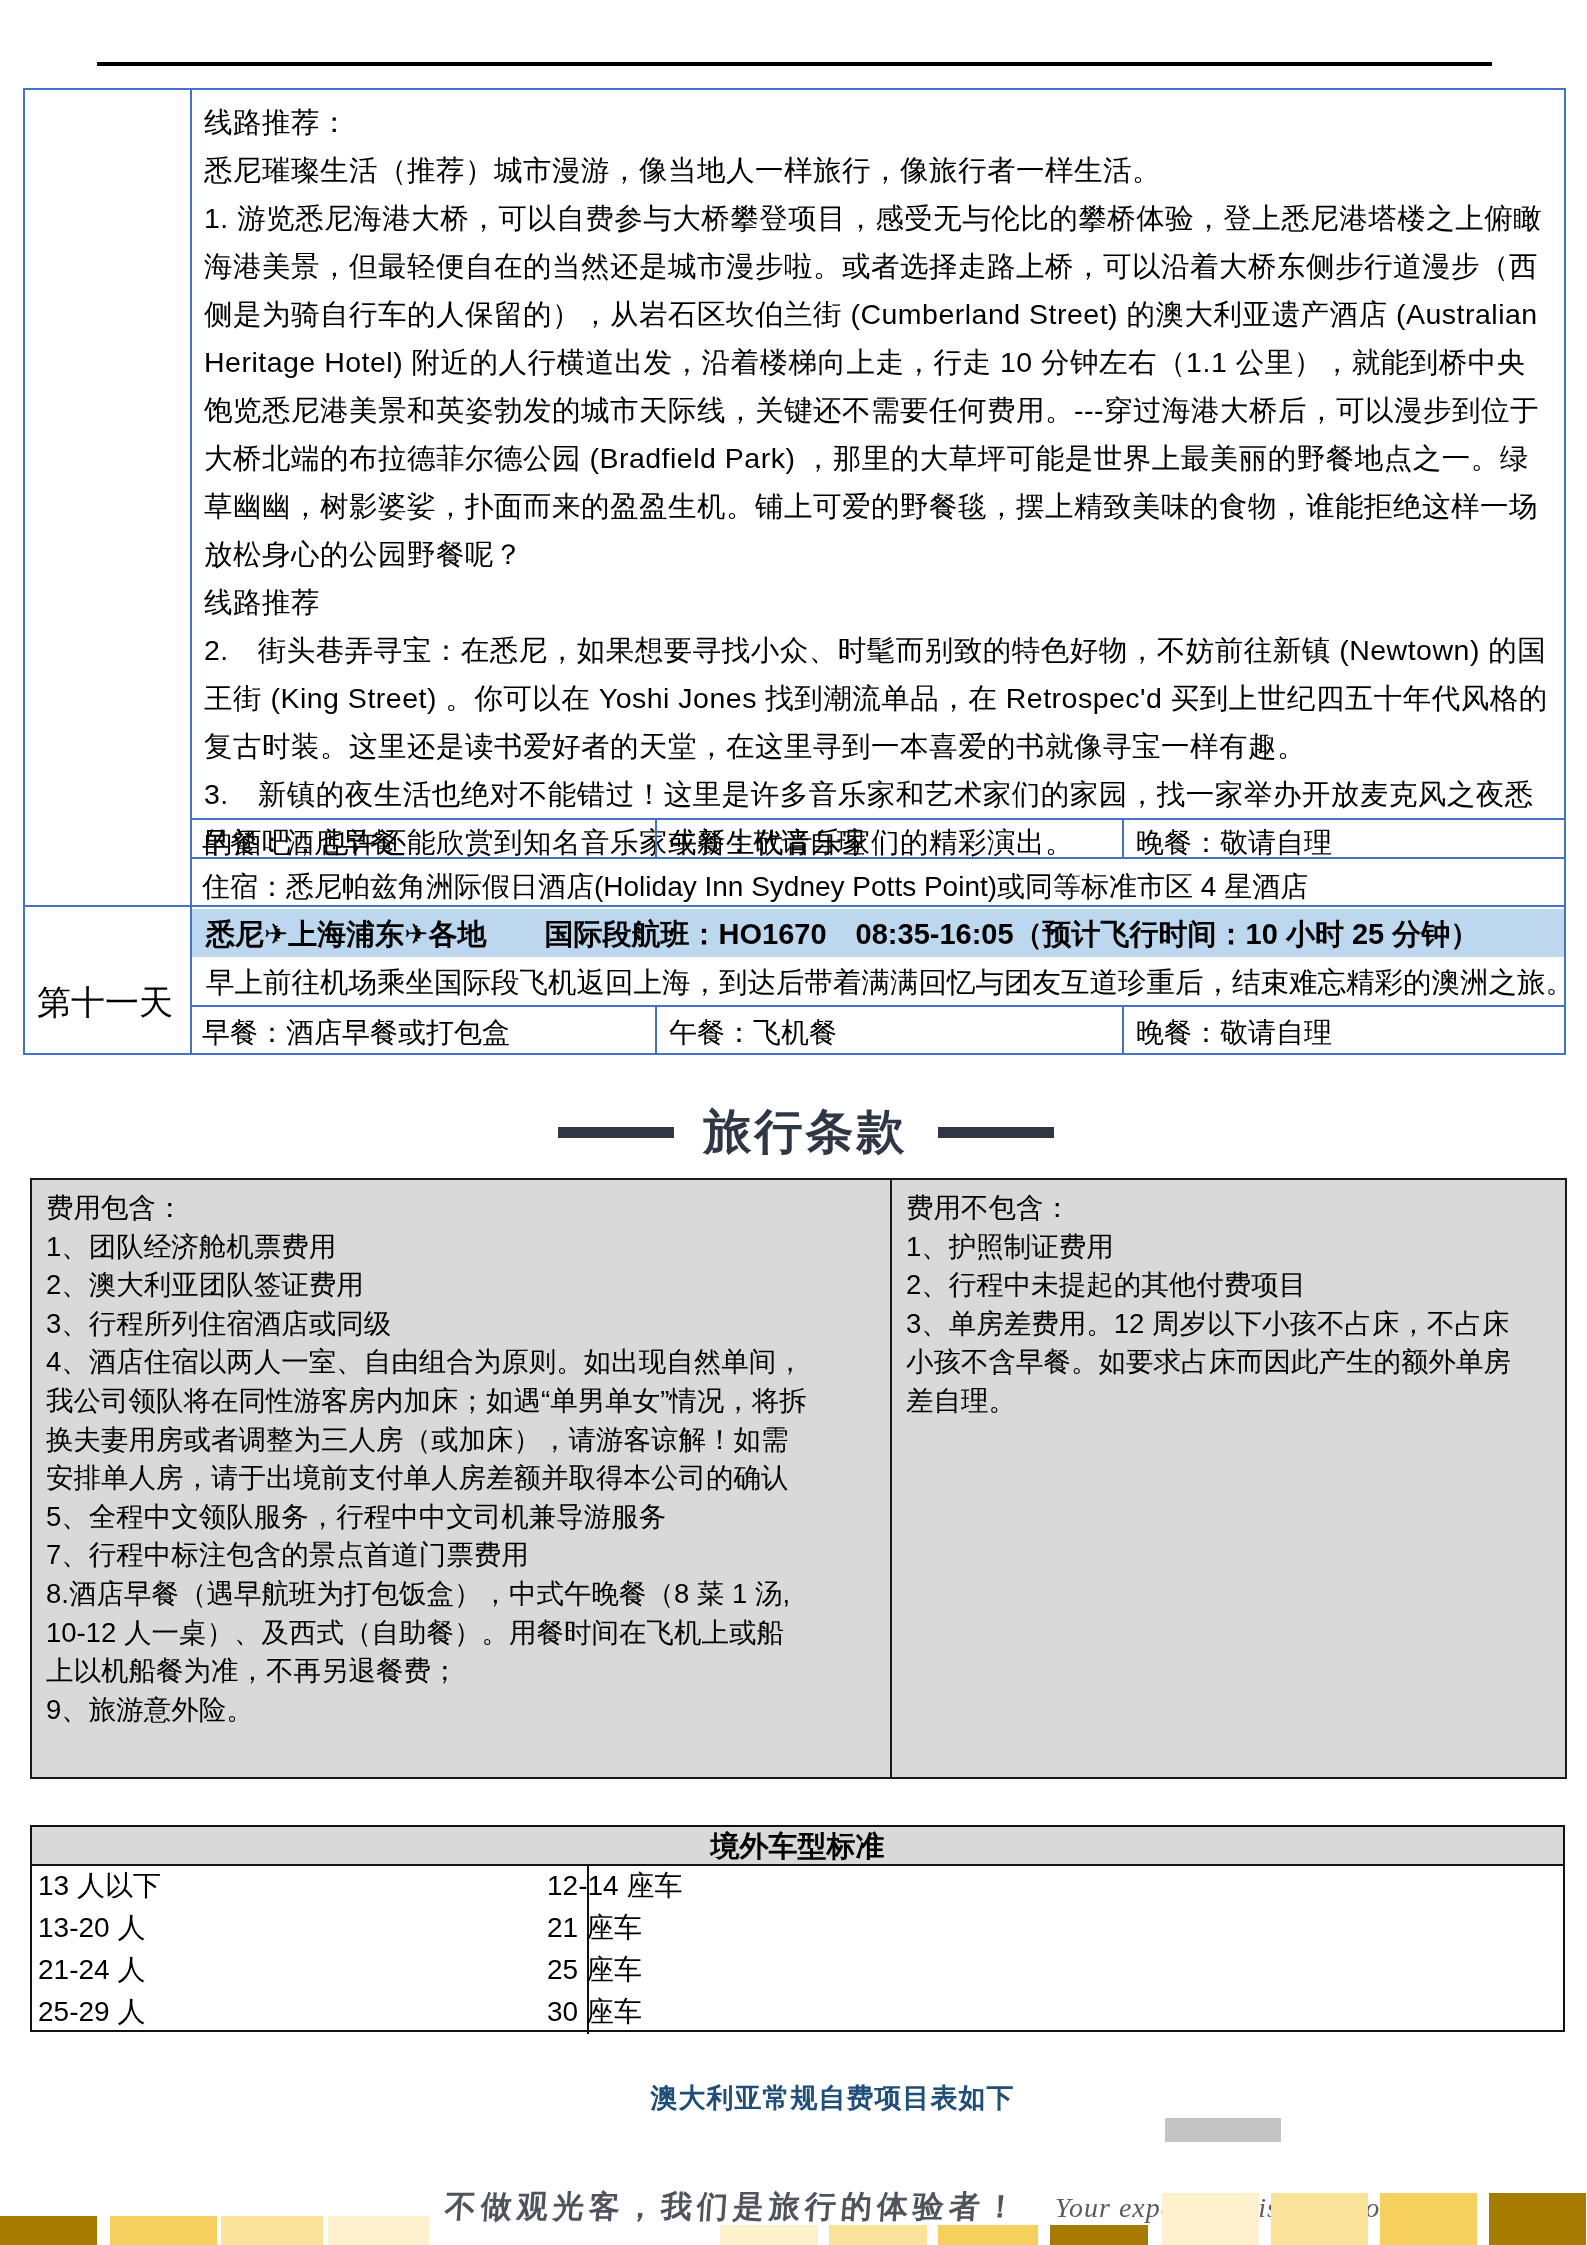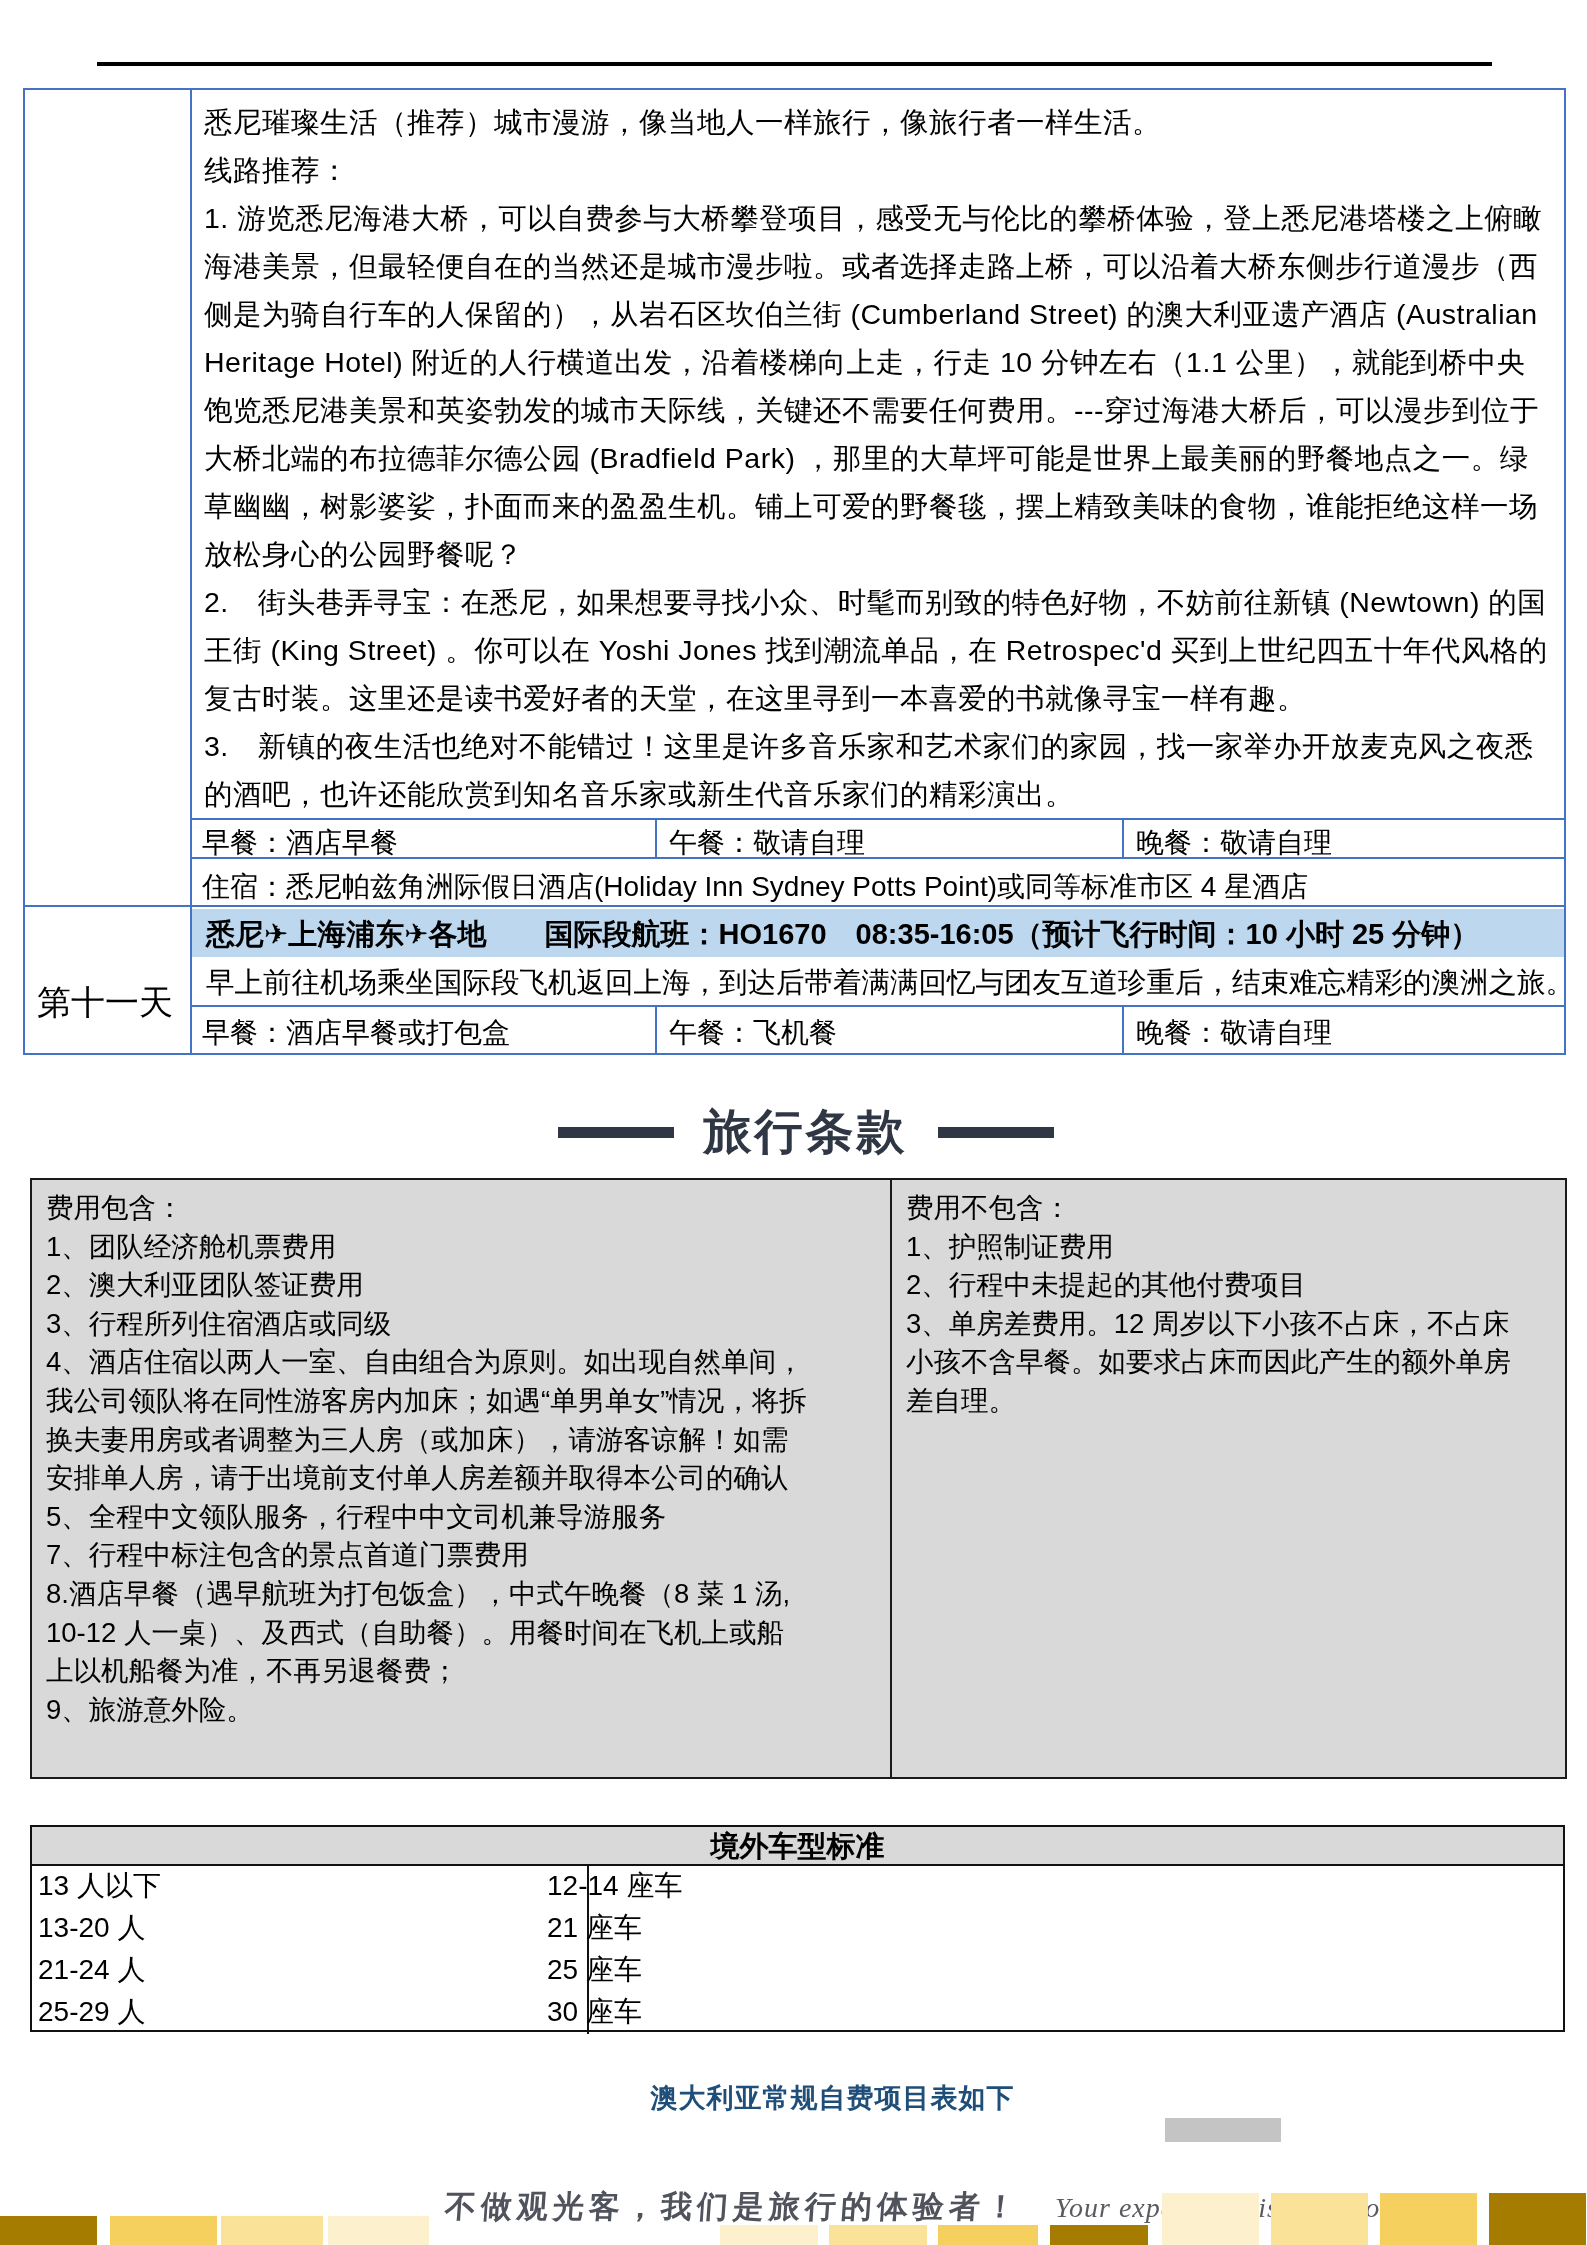--- a/index.html
+++ b/index.html
@@ -82,23 +82,24 @@
 </head>
 <body>
 
 <div class="abs top-rule"></div>
 
 <div class="abs itable">
 
   <div class="vline daycol-line"></div>
 
   <div class="day-text">
+    <p>线路推荐：</p>
     <p>悉尼璀璨生活（推荐）城市漫游，像当地人一样旅行，像旅行者一样生活。</p>
-    <p>线路推荐：</p>
     <p>1. 游览悉尼海港大桥，可以自费参与大桥攀登项目，感受无与伦比的攀桥体验，登上悉尼港塔楼之上俯瞰海港美景，但最轻便自在的当然还是城市漫步啦。或者选择走路上桥，可以沿着大桥东侧步行道漫步（西侧是为骑自行车的人保留的），从岩石区坎伯兰街 (Cumberland Street) 的澳大利亚遗产酒店 (Australian Heritage Hotel) 附近的人行横道出发，沿着楼梯向上走，行走 10 分钟左右（1.1 公里），就能到桥中央饱览悉尼港美景和英姿勃发的城市天际线，关键还不需要任何费用。---穿过海港大桥后，可以漫步到位于大桥北端的布拉德菲尔德公园 (Bradfield Park) ，那里的大草坪可能是世界上最美丽的野餐地点之一。绿草幽幽，树影婆娑，扑面而来的盈盈生机。铺上可爱的野餐毯，摆上精致美味的食物，谁能拒绝这样一场放松身心的公园野餐呢？</p>
+    <p>线路推荐</p>
     <p>2.　街头巷弄寻宝：在悉尼，如果想要寻找小众、时髦而别致的特色好物，不妨前往新镇 (Newtown) 的国王街 (King Street) 。你可以在 Yoshi Jones 找到潮流单品，在 Retrospec'd 买到上世纪四五十年代风格的复古时装。这里还是读书爱好者的天堂，在这里寻到一本喜爱的书就像寻宝一样有趣。</p>
     <p>3.　新镇的夜生活也绝对不能错过！这里是许多音乐家和艺术家们的家园，找一家举办开放麦克风之夜悉的酒吧，也许还能欣赏到知名音乐家或新生代音乐家们的精彩演出。</p>
   </div>
 
   <div class="hline" style="left:165px;right:0;top:728px;"></div>
   <div class="hline" style="left:165px;right:0;top:767px;"></div>
   <div class="hline" style="left:0;right:0;top:815px;"></div>
   <div class="hline" style="left:165px;right:0;top:865px;"></div>
   <div class="hline" style="left:165px;right:0;top:915px;"></div>
 

